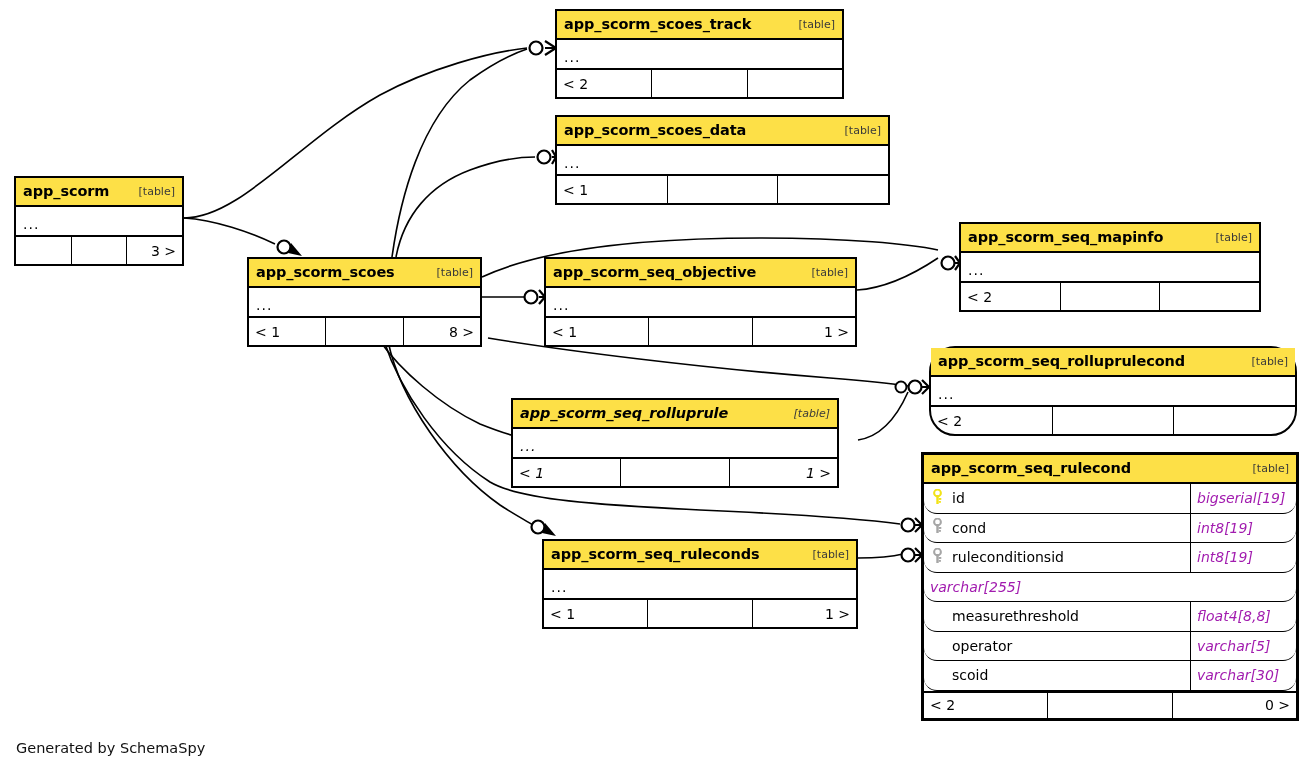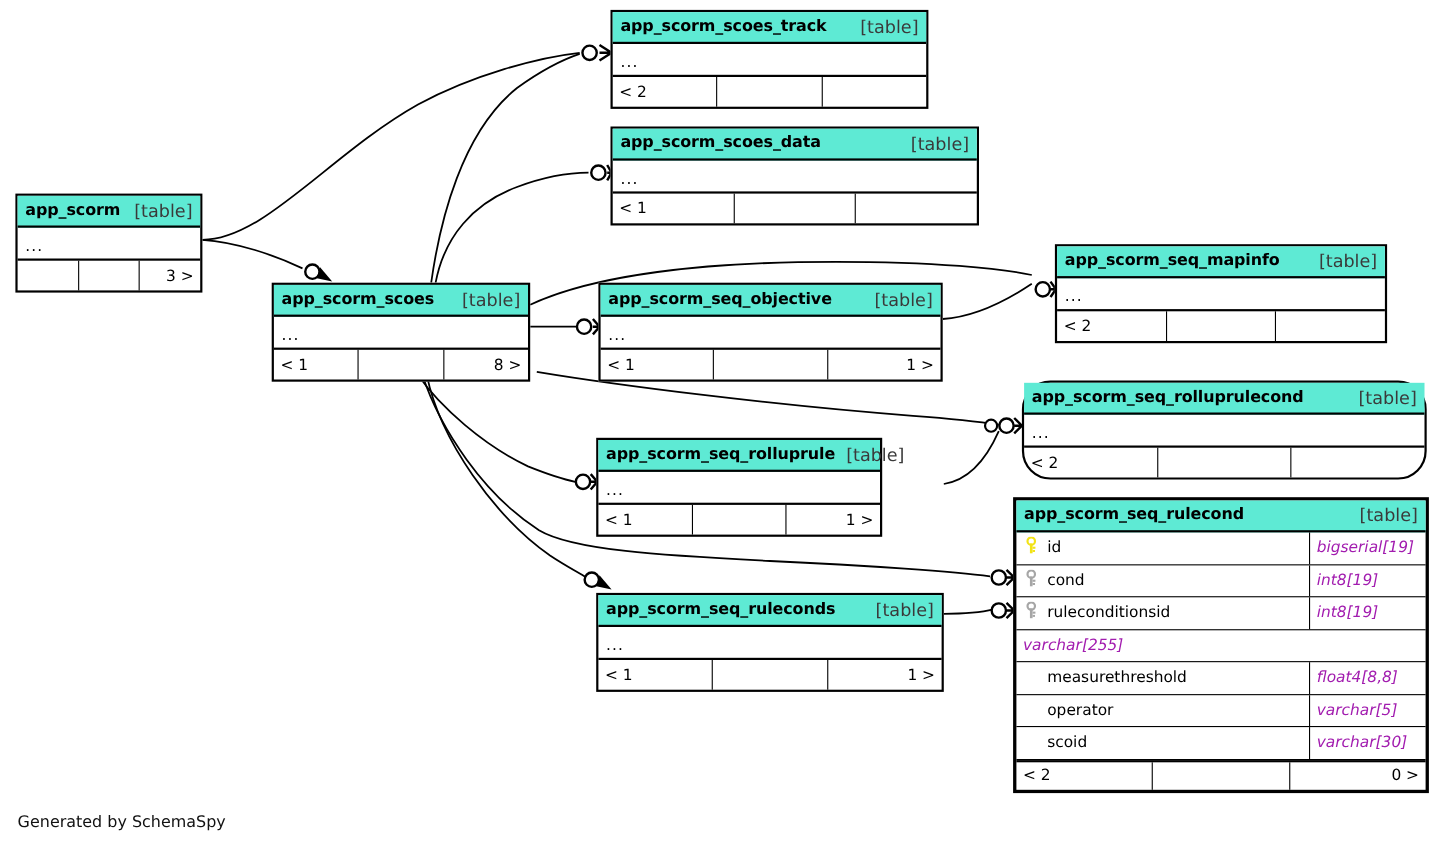--- a/index.html
+++ b/index.html
@@ -3,34 +3,34 @@
 <meta charset="utf-8">
 <style>
   html,body{margin:0;padding:0;background:#ffffff;}
   body{width:1316px;height:771px;position:relative;overflow:hidden;
        font-family:"DejaVu Sans","Liberation Sans",sans-serif;}
   #canvas{position:absolute;left:0;top:0;width:1316px;height:771px;}
   svg.edges{position:absolute;left:0;top:0;width:1316px;height:771px;pointer-events:none;}
 
   .table-node{position:absolute;background:#ffffff;border:2px solid #000;box-sizing:border-box;}
   .table-node.thick{border-width:3px;}
-  .thead{background:#5eead4;border-bottom:2px solid #000;
+  .thead{background:#fde047;border-bottom:2px solid #000;
          display:flex;align-items:center;justify-content:space-between;
          padding:2px 7px 3px 7px;box-sizing:border-box;height:29px;}
   .tname{font-weight:bold;font-size:14.5px;color:#000;white-space:nowrap;letter-spacing:-0.1px;}
-  .ttag{font-size:16px;color:#3a3a3a;white-space:nowrap;padding-left:10px;}
+  .ttag{font-size:11px;color:#3a3a3a;white-space:nowrap;padding-left:10px;}
   .ellipsis-row{height:30px;display:flex;align-items:center;padding:0 7px;
                 font-size:14px;color:#000;box-sizing:border-box;border-bottom:2px solid #000;}
   .ellipsis-row span{position:relative;top:3px;letter-spacing:1px;}
   .foot{display:flex;height:27px;box-sizing:border-box;}
   .foot .cell{flex:1;border-right:1px solid #000;display:flex;align-items:center;
               font-size:14px;color:#000;padding:0 6px;box-sizing:border-box;}
   .foot .cell:last-child{border-right:none;justify-content:flex-end;}
 
-  .col-row{display:flex;height:29.5px;box-sizing:border-box;border-bottom:1px solid #000;}
+  .col-row{display:flex;height:29.5px;box-sizing:border-box;border-bottom:1px solid #000;border-radius:13px;}
   .col-name{flex:1;display:flex;align-items:center;gap:7px;padding:0 8px;
             font-size:14px;color:#000;border-right:1px solid #000;box-sizing:border-box;}
   .col-type{width:105px;display:flex;align-items:center;padding:0 6px;
             font-size:14px;color:#a21caf;box-sizing:border-box;font-style:italic;}
   .keyslot{width:13px;display:inline-block;flex:0 0 13px;}
   .col-name.nokey{padding-left:28px;}
   .foot.thickfoot{border-top:2px solid #000;}
 
   .credit{position:absolute;left:16px;top:740px;font-size:14.5px;color:#111;}
 </style>
@@ -196,21 +196,21 @@
         </div>
         <div class="ellipsis-row">
           <span>...</span>
         </div>
         <div class="foot">
           <div class="cell">&lt; 2</div>
           <div class="cell"></div>
           <div class="cell"></div>
         </div>
       </div>
-      <div class="table-node" style="left: 542px; top: 398px; width: 260px;">
+      <div class="table-node" style="left: 511px; top: 398px; width: 328px; font-style: italic;">
         <div class="thead">
           <span class="tname">app_scorm_seq_rolluprule</span>
           <span class="ttag">[table]</span>
         </div>
         <div class="ellipsis-row">
           <span>...</span>
         </div>
         <div class="foot">
           <div class="cell">&lt; 1</div>
           <div class="cell"></div>

